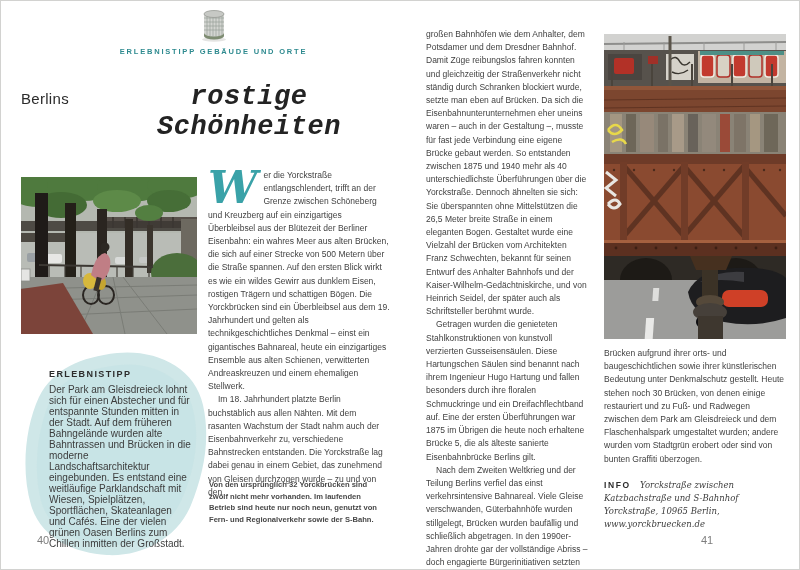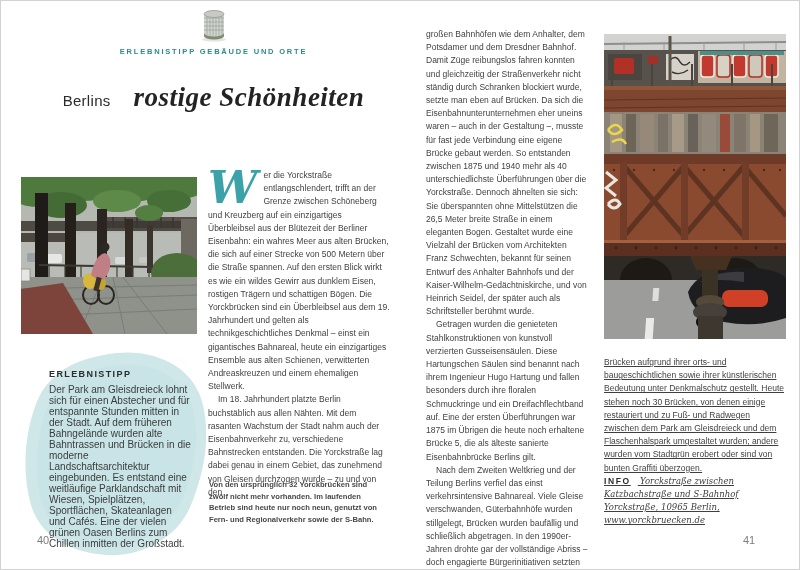--- a/index.html
+++ b/index.html
@@ -12,48 +12,48 @@
   
   .header { position:absolute; left:20px; top:6px; width:385px; text-align:center; }
   .header .icon-wrap { height:36px; display:flex; justify-content:center; align-items:flex-end; }
   .category {
     margin-top:4px; font-size:7.5px; font-weight:bold; letter-spacing:1.8px;
     color:#2e8a8f;
   }
   .title-line { margin-top:26px; display:flex; justify-content:center; align-items:baseline; gap:23px; }
   .title-prefix { font-size:15px; color:#2b2b2b; letter-spacing:.3px; }
   .title-script {
-    font-family:Liberation Serif, serif; font-style:italic; font-weight:bold;
+    font-family:Liberation Mono, monospace; font-style:italic; font-weight:bold;
     font-size:27px; color:#232323; letter-spacing:.5px;
   }
   .subtitle { margin-top:5px; font-size:7.5px; font-weight:bold; letter-spacing:2.2px; color:#3a3a3a; }
   
   .photo { position:absolute; overflow:hidden; }
   .photo svg { display:block; }
   
   .col { position:absolute; font-size:8.5px; line-height:13.2px; text-align:left; color:#3f3f3f; }
   .col p + p { text-indent:10px; }
   .dropcap {
     float:left; font-family:"DejaVu Serif", serif; font-style:italic; font-weight:bold;
     font-size:44px; line-height:34px; color:#3aa2a8; padding:2px 6px 0 0;
   }
   .caption { position:absolute; font-size:7.6px; line-height:11.6px; font-weight:bold; color:#484848; }
   
   .tip-blob { position:absolute; left:22px; top:348px; width:188px; height:210px; }
   .tip-text { position:absolute; left:48px; top:368px; width:142px; }
   .tip-heading { font-size:9px; font-weight:bold; letter-spacing:1.4px; color:#2c2c2c; margin-bottom:5px; }
   .tip-body { font-size:10px; line-height:11px; color:#3c3c3c; }
   
-  .info-line { margin-top:0; }
+  .info-line { margin-top:13px; }
   .info-label { font-weight:bold; letter-spacing:1.6px; color:#2b2b2b; margin-right:7px; }
   .info-text { font-family:"DejaVu Serif", serif; font-style:italic; color:#3c3c3c; }
   
   .pagenum { position:absolute; top:533px; font-size:11px; color:#7d7d7d; }
   .pagenum.left { left:36px; }
-  .pagenum.right { left:742px;text-align:right; }
+  .pagenum.right { left:700px;text-align:right; }
 </style>
 </head>
 <body>
 
 <div class="spread">
 
   <div class="header">
     <div class="icon-wrap">
       <svg width="30" height="34" viewBox="0 0 30 34">
         <ellipse cx="15" cy="30.5" rx="12" ry="2.2" fill="#e4e4e2"></ellipse>
@@ -306,21 +306,21 @@
       <ellipse cx="104" cy="288" rx="12" ry="8" fill="#0e0e10"></ellipse>
 
       <polygon points="86,222 128,222 122,236 92,236" fill="#46301f"></polygon>
       <rect x="98" y="236" width="16" height="30" fill="#3b3226"></rect>
       <ellipse cx="106" cy="268" rx="14" ry="7" fill="#55493a"></ellipse>
       <ellipse cx="106" cy="278" rx="17" ry="9" fill="#46403a"></ellipse>
       <rect x="94" y="282" width="25" height="23" fill="#3e372f"></rect>
     </svg>
   </div>
 
-  <div class="col" style="left:603px; top:355px; width:182px;text-decoration:underline;">
+  <div class="col" style="left:603px; top:346px; width:182px;">
     <p>Brücken aufgrund ihrer orts- und baugeschichtlichen sowie ihrer künstlerischen Bedeutung unter Denkmalschutz gestellt. Heute stehen noch 30 Brücken, von denen einige restauriert und zu Fuß- und Radwegen zwischen dem Park am Gleisdreieck und dem Flaschenhalspark umgestaltet wurden; andere wurden vom Stadtgrün erobert oder sind von bunten Graffiti überzogen.</p>
     <p class="info-line" style="text-indent:0;">
       <span class="info-label">INFO</span>
       <span class="info-text">Yorckstraße zwischen Katzbachstraße und S-Bahnhof Yorckstraße, 10965 Berlin, www.yorckbruecken.de</span>
     </p>
   </div>
 
   <div class="pagenum right">41</div>
 
 </div>

